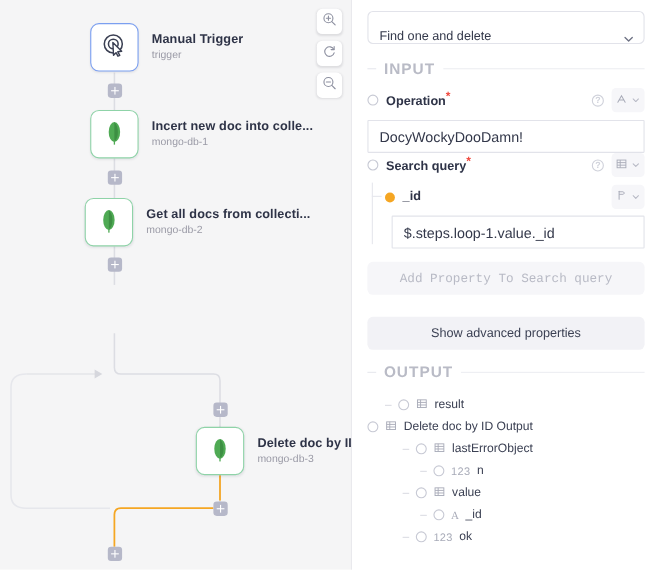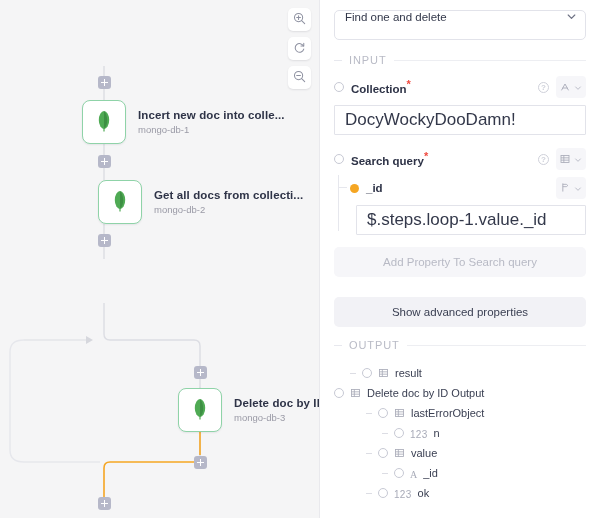--- a/index.html
+++ b/index.html
@@ -68,34 +68,34 @@
   #panel {
     width: 280px; height: 518px; background: #fff;
     padding: 10px 14px 0 14px;
     overflow: hidden;
     position: relative;
   }
   .field-label { font-size: 10.5px; color: #5c6071; margin-bottom: 6px; }
 
   .select-box {
     height: 30px; border: 1px solid #e2e3ea; border-radius: 5px;
-    display: flex; align-items: flex-start; padding: 0 10px;
+    display: flex; align-items: flex-end; padding: 0 10px;
     font-size: 11.5px; color: #33384a; cursor: pointer;
     background: #fff;
   }
   .select-box .val { flex: 1; }
   .chev { width: 9px; height: 9px; position: relative; }
 
   .section-divider {
     display: flex; align-items: center; gap: 7px;
     margin: 14px 0 10px 0;
   }
   .section-divider .dash { width: 8px; height: 1px; background: #e7e8ee; }
   .section-divider .lbl {
-    font-size: 11px; letter-spacing: .9px; color: #b9bbc6; font-weight: normal;
+    font-size: 14px; letter-spacing: .9px; color: #b9bbc6; font-weight: bold;
   }
   .section-divider .line { flex: 1; height: 1px; background: #edeef2; }
 
   .prop-row { display: flex; align-items: center; gap: 7px; margin-bottom: 7px; }
   .radio-o {
     width: 10px; height: 10px; border: 1.3px solid #c7c9d4;
     border-radius: 50%; flex: none;
   }
   .prop-name { font-size: 11.5px; color: #2e3347; font-weight: bold; }
   .req-star { color: #f04a3f; font-size: 11px; line-height: 8px; vertical-align: super; }
@@ -107,21 +107,21 @@
   }
   .type-pill {
     display: flex; align-items: center; gap: 4px;
     background: #f6f6f9; border-radius: 4px; padding: 2px 4px;
     cursor: pointer;
   }
 
   .text-input {
     width: 100%; height: 30px;
     border: 1px solid #e2e3ea; border-radius: 1px;
-    padding: 0 10px; font-size: 17px; color: #33384a;
+    padding: 0 10px; font-size: 13px; color: #33384a;
     font-family: "Liberation Sans", sans-serif;
     background: #fff; outline: none;
   }
   .text-input::placeholder { color: #b5b7c2; }
 
   .subprop-wrap { position: relative; padding-left: 16px; margin-top: 6px; }
   .subprop-wrap .tree-v {
     position: absolute; left: 4px; top: -2px; bottom: 4px;
     width: 1px; background: #e6e7ed;
   }
@@ -129,21 +129,21 @@
     position: absolute; left: 4px; top: 10px; width: 9px; height: 1px; background: #e6e7ed;
   }
   .dot-orange {
     width: 9px; height: 9px; border-radius: 50%; background: #f5a623; flex: none;
   }
 
   .btn-ghost {
     width: 100%; height: 30px; margin-top: 12px;
     background: #f6f6f9; border: none; border-radius: 5px;
     font-size: 11.5px; color: #b8bac5;
-    font-family: Liberation Sans, sans-serif;
+    font-family: Liberation Mono, monospace;
     cursor: pointer;
   }
   .btn-adv {
     width: 100%; height: 30px; margin-top: 20px;
     background: #f2f2f6; border: none; border-radius: 5px;
     font-size: 11.5px; color: #3b4053;
     font-family: "Liberation Sans", sans-serif;
     cursor: pointer;
   }
 
@@ -178,40 +178,55 @@
       <path d="M 24 340 Q 10 340 10 352 L 10 450 Q 10 462 24 462 L 100 462" stroke="#e6e7ec" stroke-width="1.4" fill="none"></path>
 
       <path d="M86 336 L93 340 L86 344 Z" fill="#d6d7dd"></path>
 
       <path d="M200 387 L200 393" stroke="#dcdde3" stroke-width="1.4" fill="none"></path>
 
       <path d="M200 432 L200 455" stroke="#f5a623" stroke-width="1.6" fill="none"></path>
       <path d="M194 462 L110 462 Q104 462 104 468 L104 497" stroke="#f5a623" stroke-width="1.6" fill="none"></path>
     </svg>
 
+    <div class="node" style="left:82px; top:21px;">
+      <div class="node-box trigger">
+        <span>
+          <svg width="24" height="24" viewBox="0 0 24 24" fill="none">
+            <circle cx="11" cy="11" r="8.2" stroke="#3b4053" stroke-width="1.4"></circle>
+            <circle cx="11" cy="11" r="4.4" stroke="#3b4053" stroke-width="1.4"></circle>
+            <path d="M10.6 9.6 L18.6 17.6 L15.1 18.1 L16.9 21.3 L15.2 22.1 L13.5 18.9 L11.2 21.3 Z" fill="#ffffff" stroke="#3b4053" stroke-width="1.3" stroke-linejoin="round"></path>
+          </svg>
+        </span>
+      </div>
+      <div class="node-labels">
+        <div class="node-title">Manual Trigger</div>
+        <div class="node-sub">trigger</div>
+      </div>
+    </div>
     <div class="plus" style="left:98px; top:76px;"></div>
 
     <div class="node" style="left:82px; top:100px;">
       <div class="node-box mongo">
         <span>
           <svg width="18" height="24" viewBox="0 0 18 24">
             <ellipse cx="9" cy="12" rx="5.2" ry="9" fill="#4faa54"></ellipse>
             <path d="M9 3 C13 7 13.5 17 9 21 Z" fill="#3d8f43"></path>
             <rect x="8.4" y="19.5" width="1.2" height="4" fill="#4faa54"></rect>
           </svg>
         </span>
       </div>
       <div class="node-labels">
         <div class="node-title">Incert new doc into colle...</div>
         <div class="node-sub">mongo-db-1</div>
       </div>
     </div>
     <div class="plus" style="left:98px; top:155px;"></div>
 
-    <div class="node" style="left:98px; top:180px;">
+    <div class="node" style="left:77px; top:180px;">
       <div class="node-box mongo">
         <span>
           <svg width="18" height="24" viewBox="0 0 18 24">
             <ellipse cx="9" cy="12" rx="5.2" ry="9" fill="#4faa54"></ellipse>
             <path d="M9 3 C13 7 13.5 17 9 21 Z" fill="#3d8f43"></path>
             <rect x="8.4" y="19.5" width="1.2" height="4" fill="#4faa54"></rect>
           </svg>
         </span>
       </div>
       <div class="node-labels">
@@ -286,40 +301,40 @@
 
     <div class="section-divider">
       <span class="dash"></span>
       <span class="lbl">INPUT</span>
       <span class="line"></span>
     </div>
 
     
     <div class="prop-row">
       <span class="radio-o"></span>
-      <span class="prop-name"><span>Collection</span><span class="req-star">*</span></span>
+      <span class="prop-name"><span>Operation</span><span class="req-star">*</span></span>
       <span class="row-spacer"></span>
       <span class="help-icon">?</span>
       <span class="type-pill">
         <span>
           <svg width="10" height="10" viewBox="0 0 12 12" fill="none">
             <path d="M2 9.6 L6 2.4 L10 9.6 M3.5 7.2 H8.5" stroke="#a8abb8" stroke-width="1.1" stroke-linecap="round"></path>
           </svg>
         </span>
         <span>
           <svg width="8" height="8" viewBox="0 0 12 12" fill="none">
             <path d="M2.4 4.4 L6 8 L9.6 4.4" stroke="#b6b8c4" stroke-width="1.4" stroke-linecap="round" stroke-linejoin="round"></path>
           </svg>
         </span>
       </span>
     </div>
     <input class="text-input" type="text" value="DocyWockyDooDamn!" style="">
 
     
-    <div class="prop-row" style="margin-top:13px;">
+    <div class="prop-row" style="">
       <span class="radio-o"></span>
       <span class="prop-name"><span>Search query</span><span class="req-star">*</span></span>
       <span class="row-spacer"></span>
       <span class="help-icon">?</span>
       <span class="type-pill">
         <span>
           <svg width="10" height="10" viewBox="0 0 12 12" fill="none">
             <rect x="1.2" y="1.8" width="9.6" height="8.4" stroke="#a8abb8" stroke-width="1"></rect>
             <path d="M1.2 4.6 H10.8 M1.2 7.4 H10.8 M4.6 1.8 V10.2" stroke="#a8abb8" stroke-width="1"></path>
           </svg>

